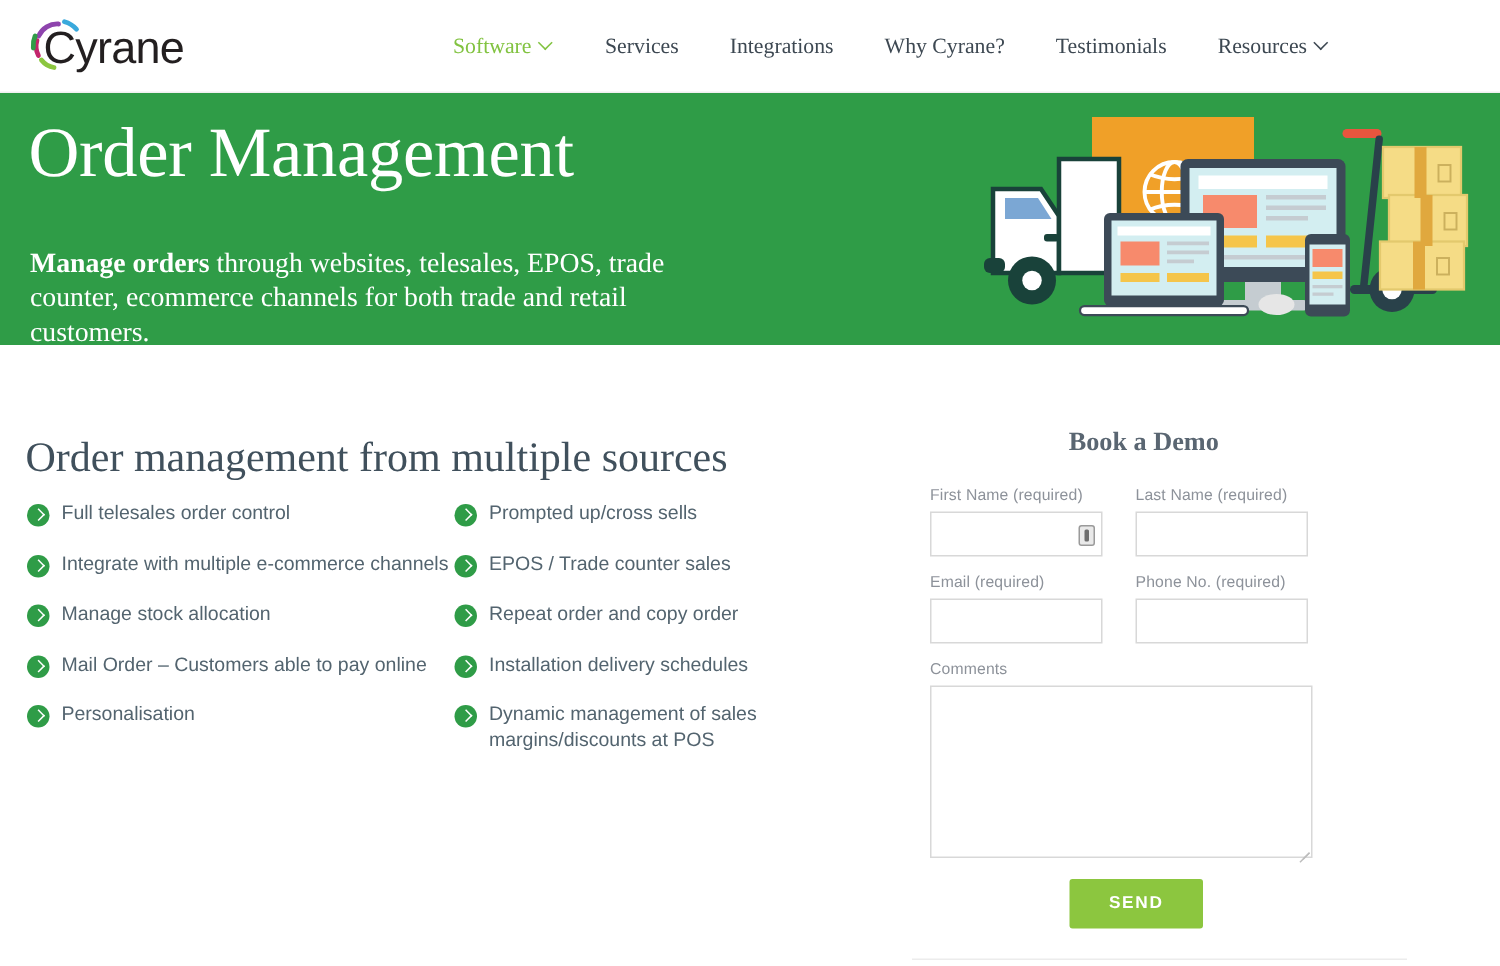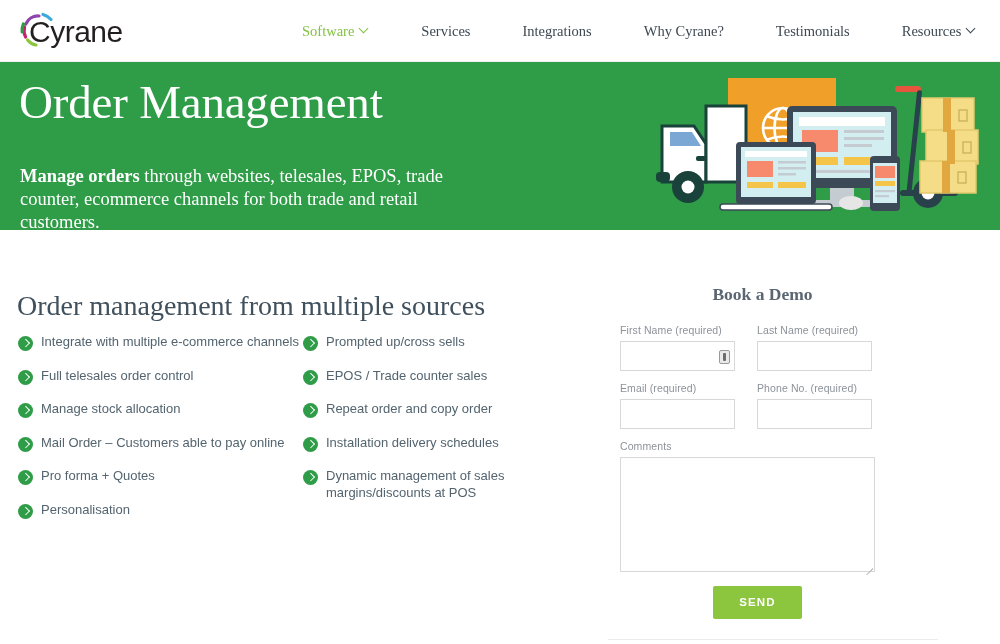--- a/index.html
+++ b/index.html
@@ -31,21 +31,21 @@
   }
   .logo-svg { display: block; }
 
   .main-nav {
     position: absolute;
     left: 285px;
     top: 0;
     height: 62px;
     display: flex;
     align-items: center;
-    gap: 18px;
+    gap: 0px;
   }
   .nav-item {
     display: flex;
     align-items: center;
     gap: 6px;
     padding: 0 17px;
     font-size: 14.5px;
     color: #3d4852;
     font-family: "Liberation Serif", serif;
     cursor: pointer;
@@ -421,37 +421,33 @@
 </section>
 
 <main class="main">
 
   <h2 class="section-title">Order management from multiple sources</h2>
 
   <div class="bullets">
     <div class="bullet-col col1">
       <div class="bullet">
         <span class="bullet-icon"></span>
+        <span class="bullet-text">Full telesales order control</span>
+      </div>
+      <div class="bullet">
+        <span class="bullet-icon"></span>
         <span class="bullet-text">Integrate with multiple e-commerce channels</span>
       </div>
       <div class="bullet">
         <span class="bullet-icon"></span>
-        <span class="bullet-text">Full telesales order control</span>
-      </div>
-      <div class="bullet">
-        <span class="bullet-icon"></span>
         <span class="bullet-text">Manage stock allocation</span>
       </div>
       <div class="bullet">
         <span class="bullet-icon"></span>
         <span class="bullet-text">Mail Order – Customers able to pay online</span>
-      </div>
-      <div class="bullet">
-        <span class="bullet-icon"></span>
-        <span class="bullet-text">Pro forma + Quotes</span>
       </div>
       <div class="bullet">
         <span class="bullet-icon"></span>
         <span class="bullet-text">Personalisation</span>
       </div>
     </div>
 
     <div class="bullet-col col2">
       <div class="bullet">
         <span class="bullet-icon"></span>

